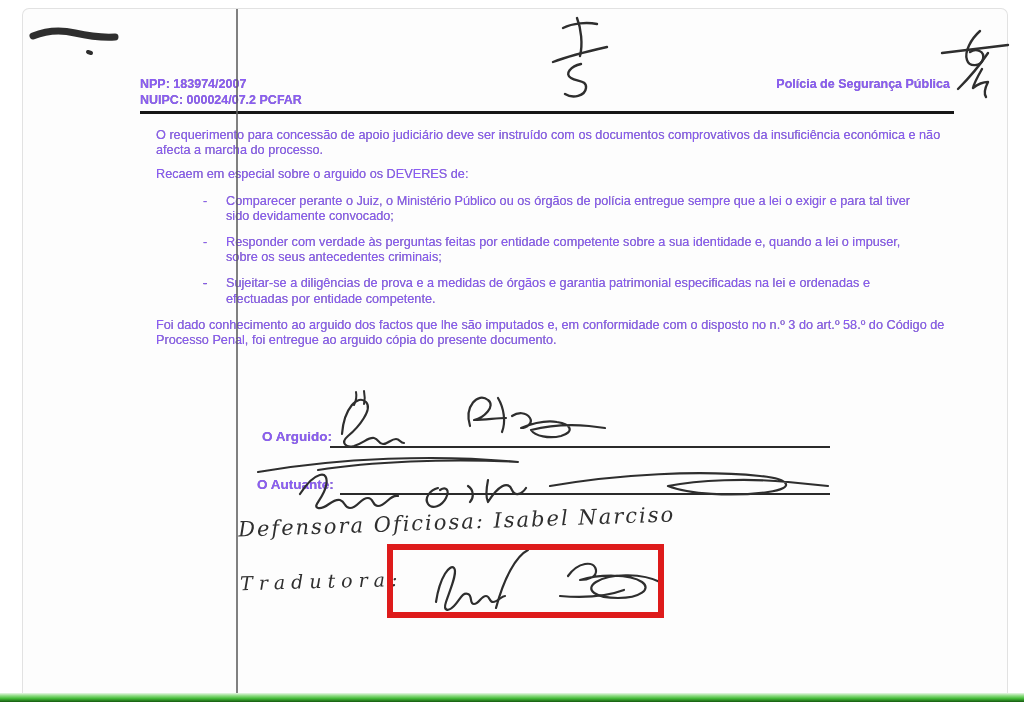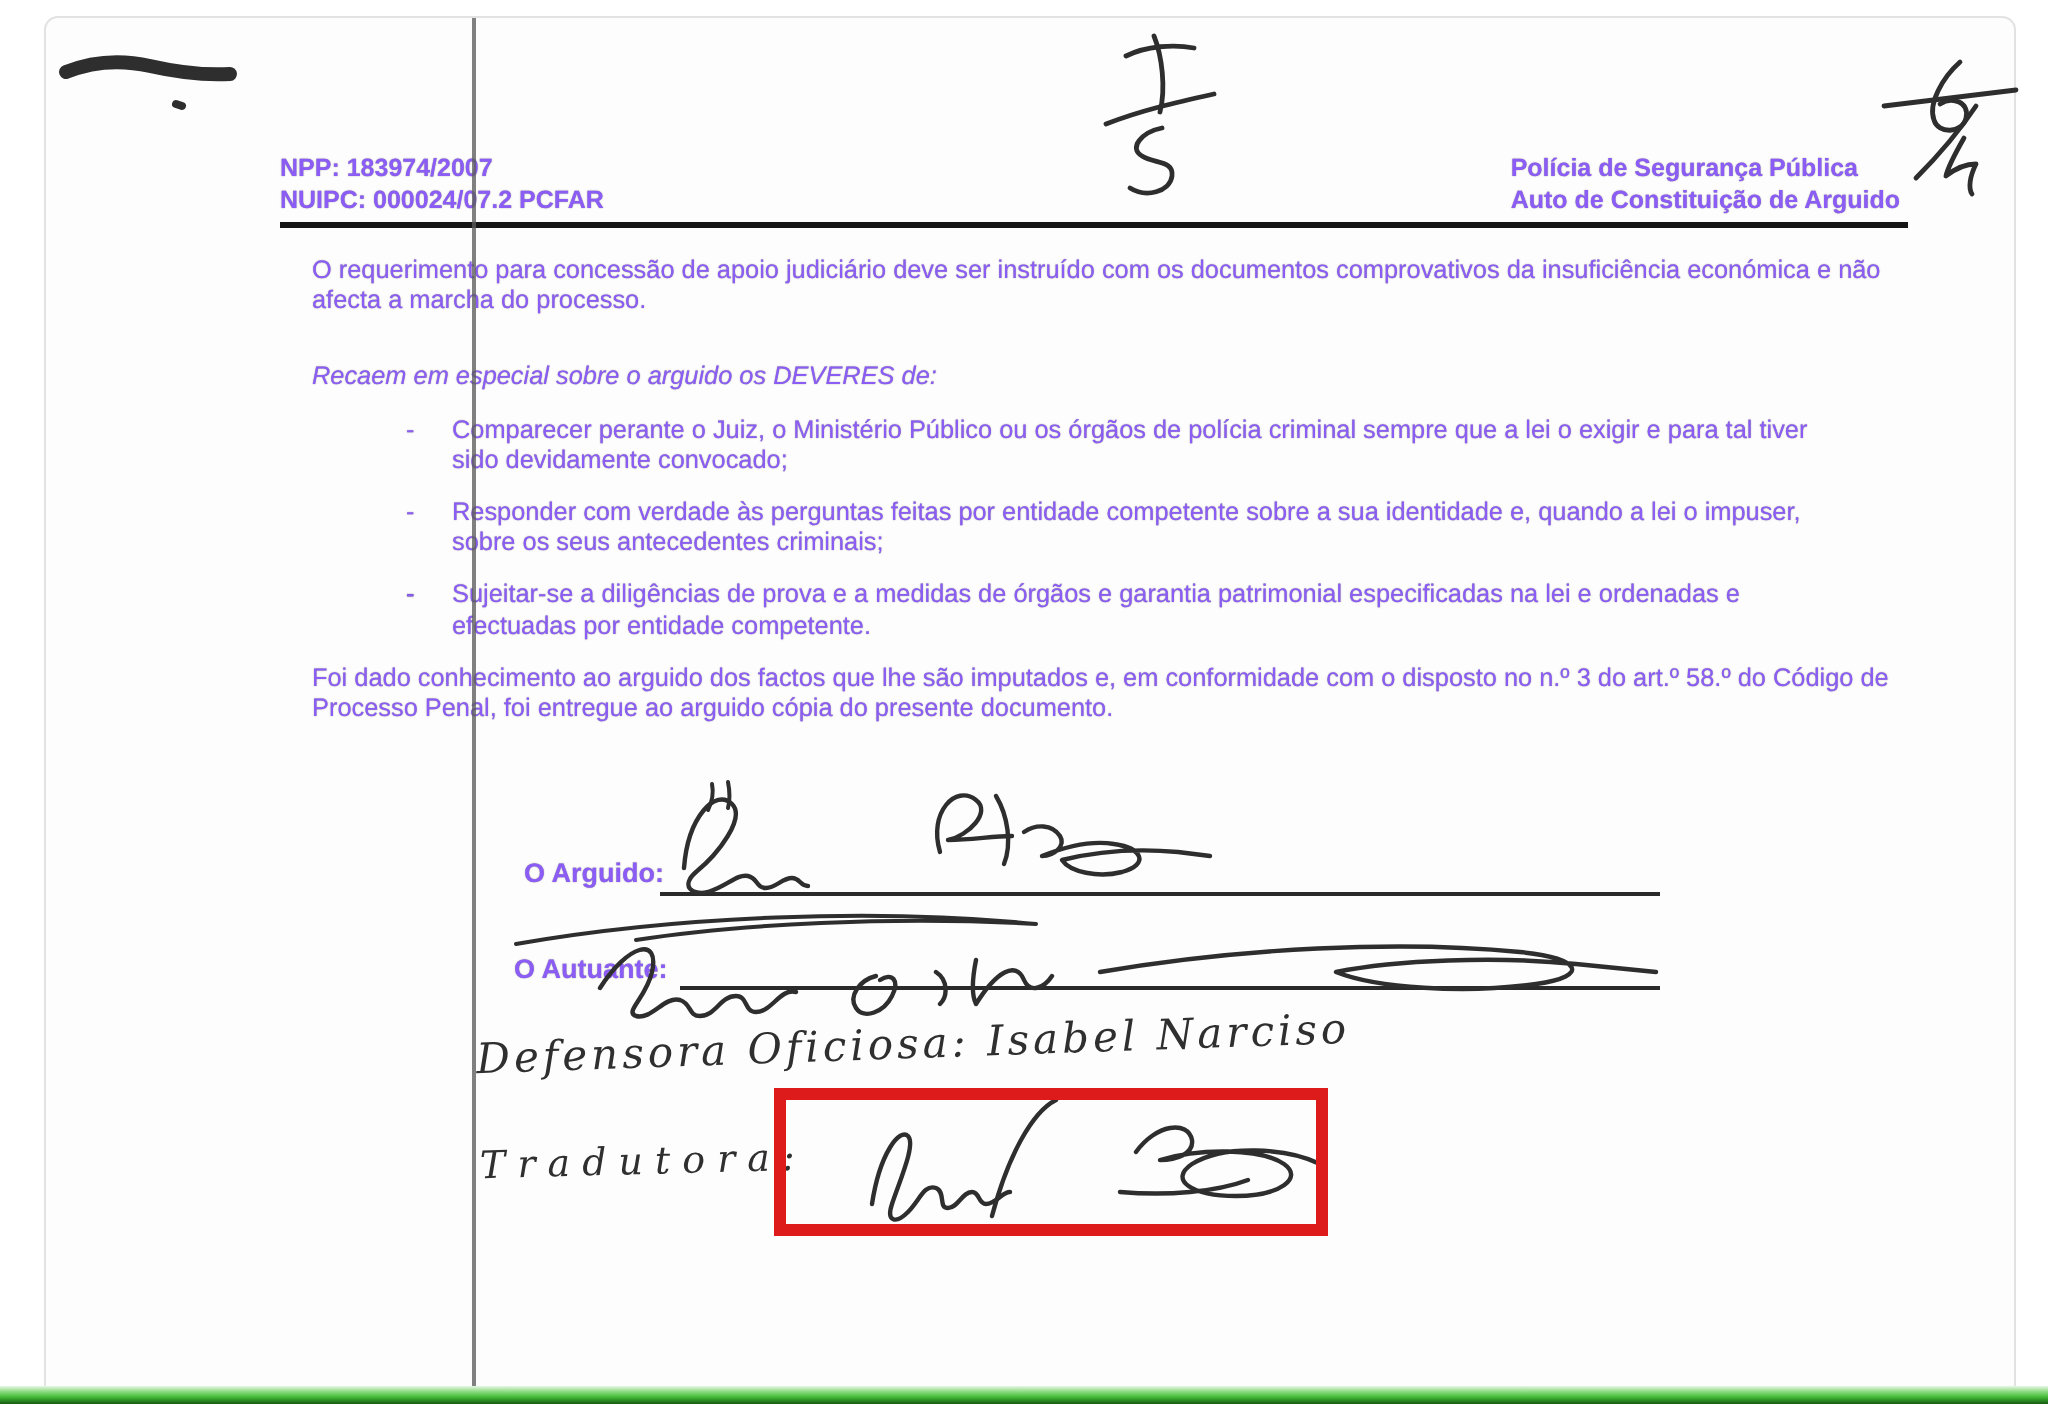--- a/index.html
+++ b/index.html
@@ -32,21 +32,21 @@
   }
   .hdr-right {
     position:absolute; right:74px; top:76px; 
     font-size:12.5px; font-weight:bold; line-height:16px; white-space:nowrap;
   }
   .hdr-rule { position:absolute; left:140px; top:111px; width:814px; height:2.5px; background:#161616; }
   .body-text {
     position:absolute; left:156px; top:128px; width:822px;
     font-size:12.7px; line-height:15.2px;
   }
-  .para2 { margin-top:23px;font-style:italic; }
+  .para2 { margin-top:9px; }
   .duties { margin-top:11px; }
   .duty { position:relative; padding-left:70px; margin-bottom:11px; width:755px; }
   .duty .marker { position:absolute; left:47px; top:0; }
   .para3 { margin-top:3px; }
   
   .sig-label { position:absolute; font-size:13.5px; font-weight:bold; white-space:nowrap; }
   .sig-line { position:absolute; height:2px; background:#2a2a2a; }
   svg.ink { position:absolute; overflow:visible; }
   svg.ink path { fill:none; stroke:#2e2e2e; stroke-linecap:round; stroke-linejoin:round; }
   
@@ -84,31 +84,30 @@
   <path d="M 18,64 c 11,-11 22,-24 30,-36" stroke-width="2.4"></path>
   <path d="M 42,44 c -4,7 -8,14 -9,19 c 5,-4 10,-6 15,-6 c -3,6 -4,12 -2,15" stroke-width="2.4"></path>
 </svg>
 
 <div class="hdr-left scan-text">
   <div>NPP: 183974/2007</div>
   <div>NUIPC: 000024/07.2 PCFAR</div>
 </div>
 <div class="hdr-right scan-text">
   <div>Polícia de Segurança Pública</div>
-  <div>Auto de Constituição de Arguido</div>
 </div>
 <div class="hdr-rule"></div>
 
 <div class="body-text scan-text">
   <div class="para1">O requerimento para concessão de apoio judiciário deve ser instruído com os documentos comprovativos da insuficiência económica e não afecta a marcha do processo.</div>
   <div class="para2">Recaem em especial sobre o arguido os DEVERES de:</div>
   <div class="duties">
     <div class="duty">
       <span class="marker">-</span>
-      <span>Comparecer perante o Juiz, o Ministério Público ou os órgãos de polícia criminal sempre que a lei o exigir e para tal tiver sido devidamente convocado;</span>
+      <span>Comparecer perante o Juiz, o Ministério Público ou os órgãos de polícia entregue sempre que a lei o exigir e para tal tiver sido devidamente convocado;</span>
     </div>
     <div class="duty">
       <span class="marker">-</span>
       <span>Responder com verdade às perguntas feitas por entidade competente sobre a sua identidade e, quando a lei o impuser, sobre os seus antecedentes criminais;</span>
     </div>
     <div class="duty">
       <span class="marker">-</span>
     </div>
     <div class="duty">
       <span class="marker">-</span>

